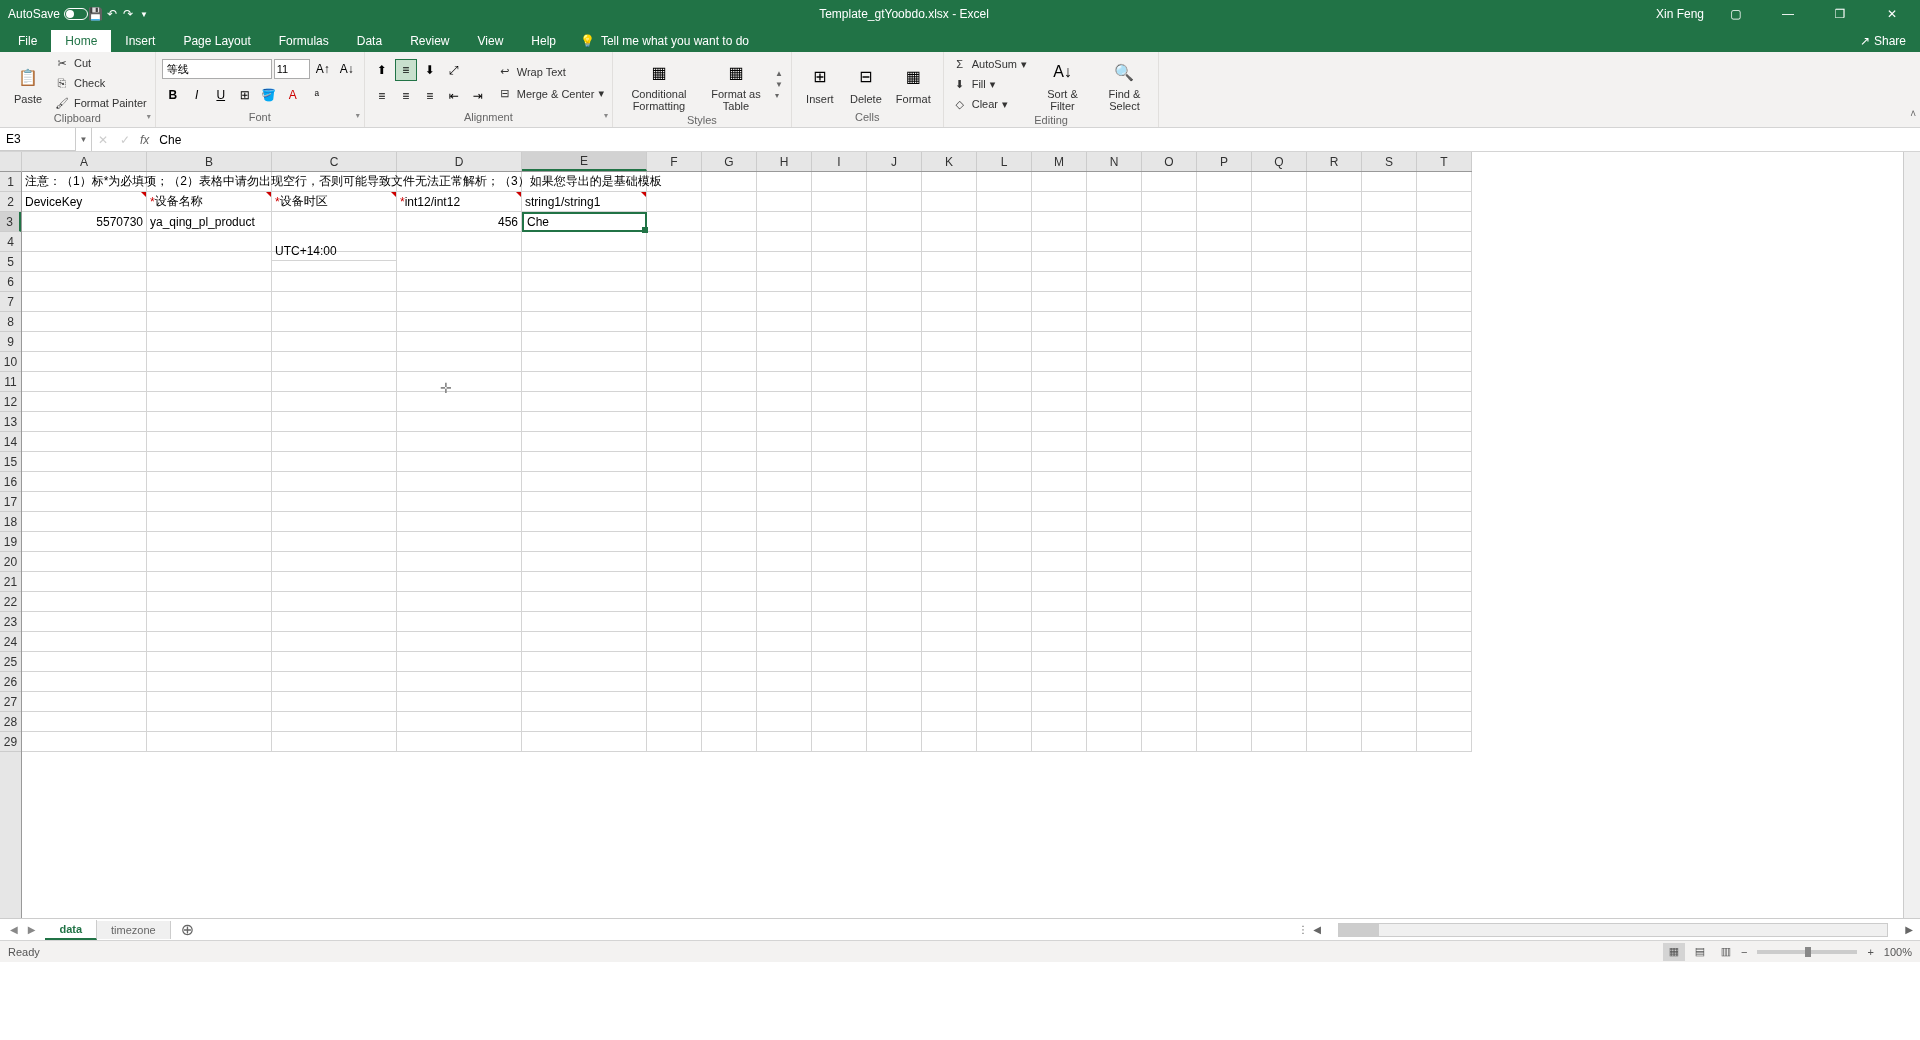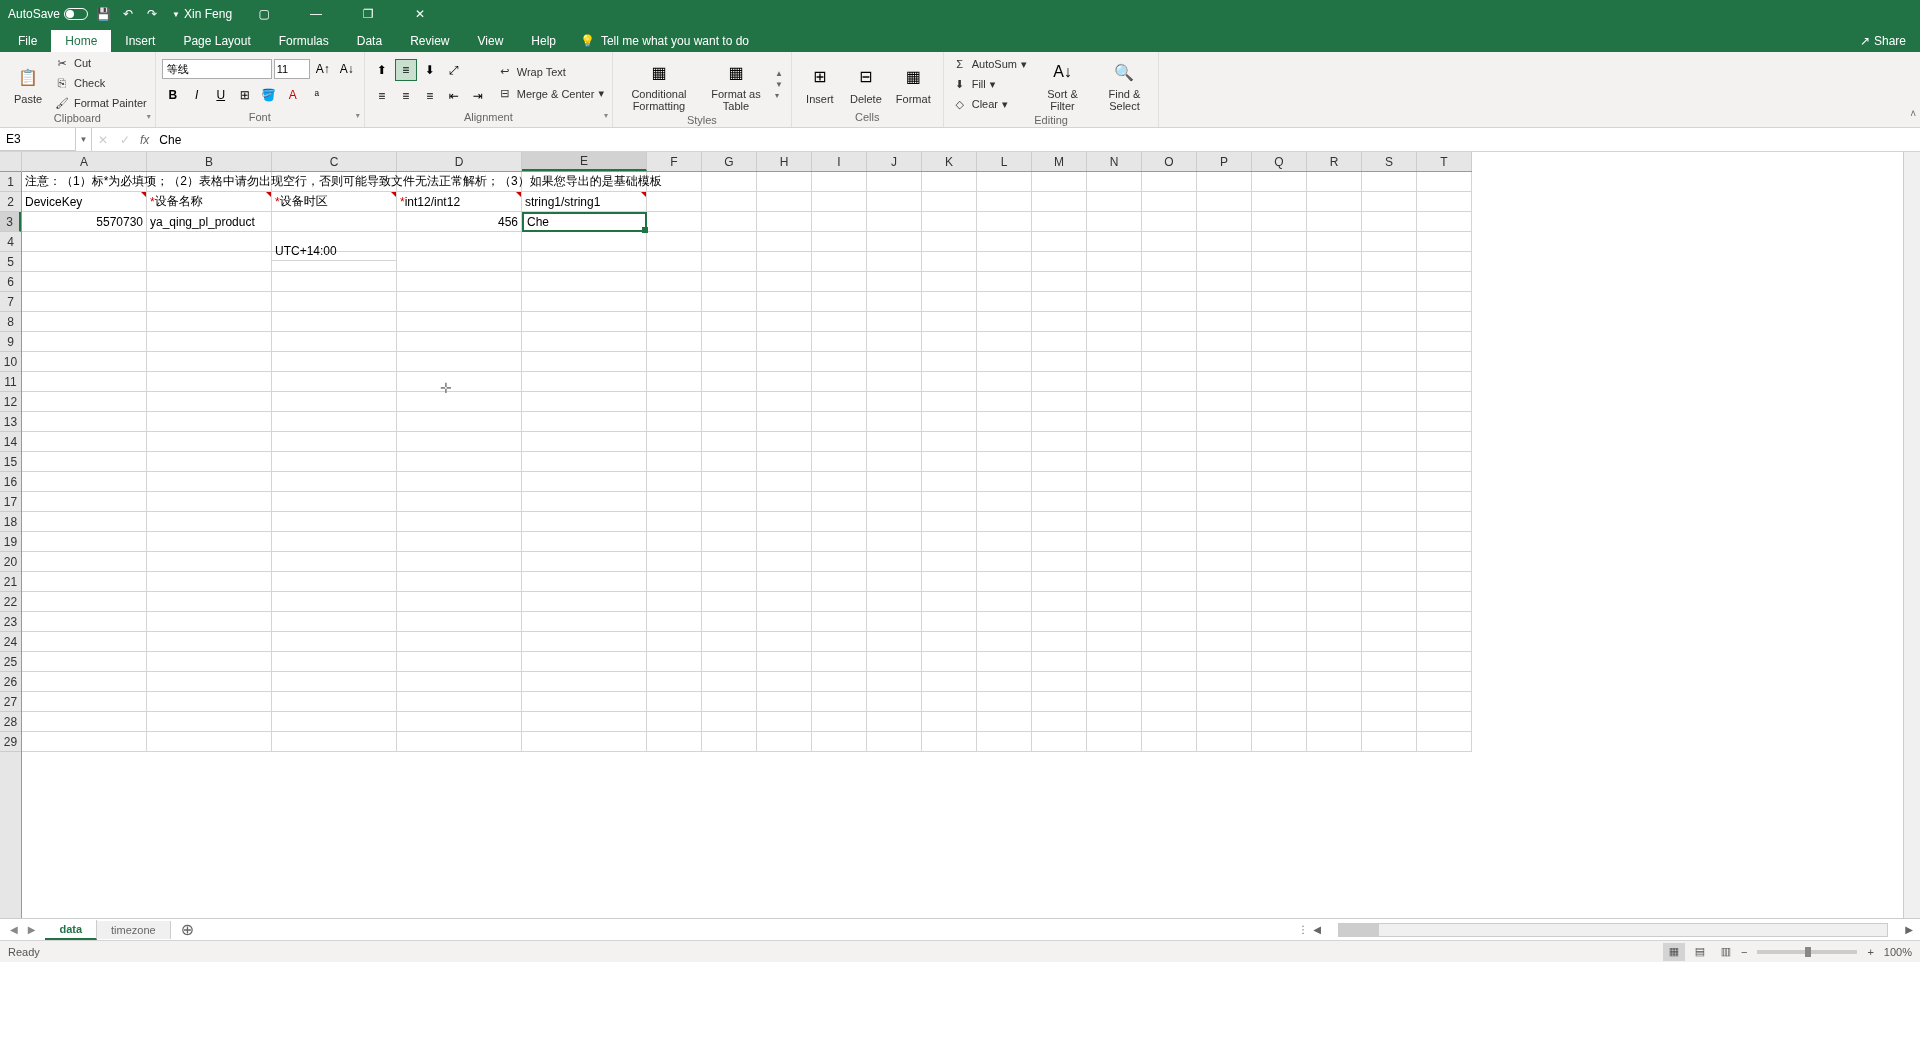--- a/index.html
+++ b/index.html
@@ -1,20 +1,20 @@
 <!DOCTYPE html>
 <html><head>
   <meta charset="utf-8">
   <style>
     * { margin: 0; padding: 0; box-sizing: border-box; font-family: 'Segoe UI', Tahoma, sans-serif; }
     body { background: #fff; overflow: hidden; width: 1920px; height: 1040px; position: relative; }
     
     
     .titlebar { height: 28px; background: #217346; display: flex; align-items: center; color: #fff; font-size: 12px; }
-    .titlebar-left { display: flex; align-items: center; gap: 8px; padding-left: 8px; }
+    .titlebar-left { display: flex; align-items: center; gap: 0; padding-left: 8px; }
     .autosave { display: flex; align-items: center; gap: 4px; }
     .autosave-toggle { width: 24px; height: 12px; border: 1px solid #fff; border-radius: 6px; position: relative; }
     .autosave-toggle::after { content: ''; width: 8px; height: 8px; background: #fff; border-radius: 50%; position: absolute; left: 1px; top: 1px; }
     .qat-icon { width: 16px; height: 16px; display: flex; align-items: center; justify-content: center; cursor: pointer; }
     .titlebar-center { flex: 1; text-align: center; }
     .titlebar-right { display: flex; align-items: center; gap: 12px; padding-right: 8px; }
     .win-btn { width: 40px; height: 28px; display: flex; align-items: center; justify-content: center; cursor: pointer; }
     
     
     .menubar { height: 24px; background: #217346; display: flex; align-items: flex-end; padding-left: 4px; }
@@ -119,20 +119,21 @@
   <div class="titlebar-left">
     <div class="autosave">
       <span>AutoSave</span>
       <span class="autosave-toggle"></span>
     </div>
     <span class="qat-icon">💾</span>
     <span class="qat-icon">↶</span>
     <span class="qat-icon">↷</span>
     <span class="qat-icon" style="font-size:8px">▼</span>
   </div>
+  <div class="titlebar-center">Template_gtYoobdo.xlsx - Excel</div>
   <div class="titlebar-right">
     <span>Xin Feng</span>
     <span class="win-btn">▢</span>
     <span class="win-btn">—</span>
     <span class="win-btn">❐</span>
     <span class="win-btn">✕</span>
   </div>
 </div>
 
 <div class="menubar">

